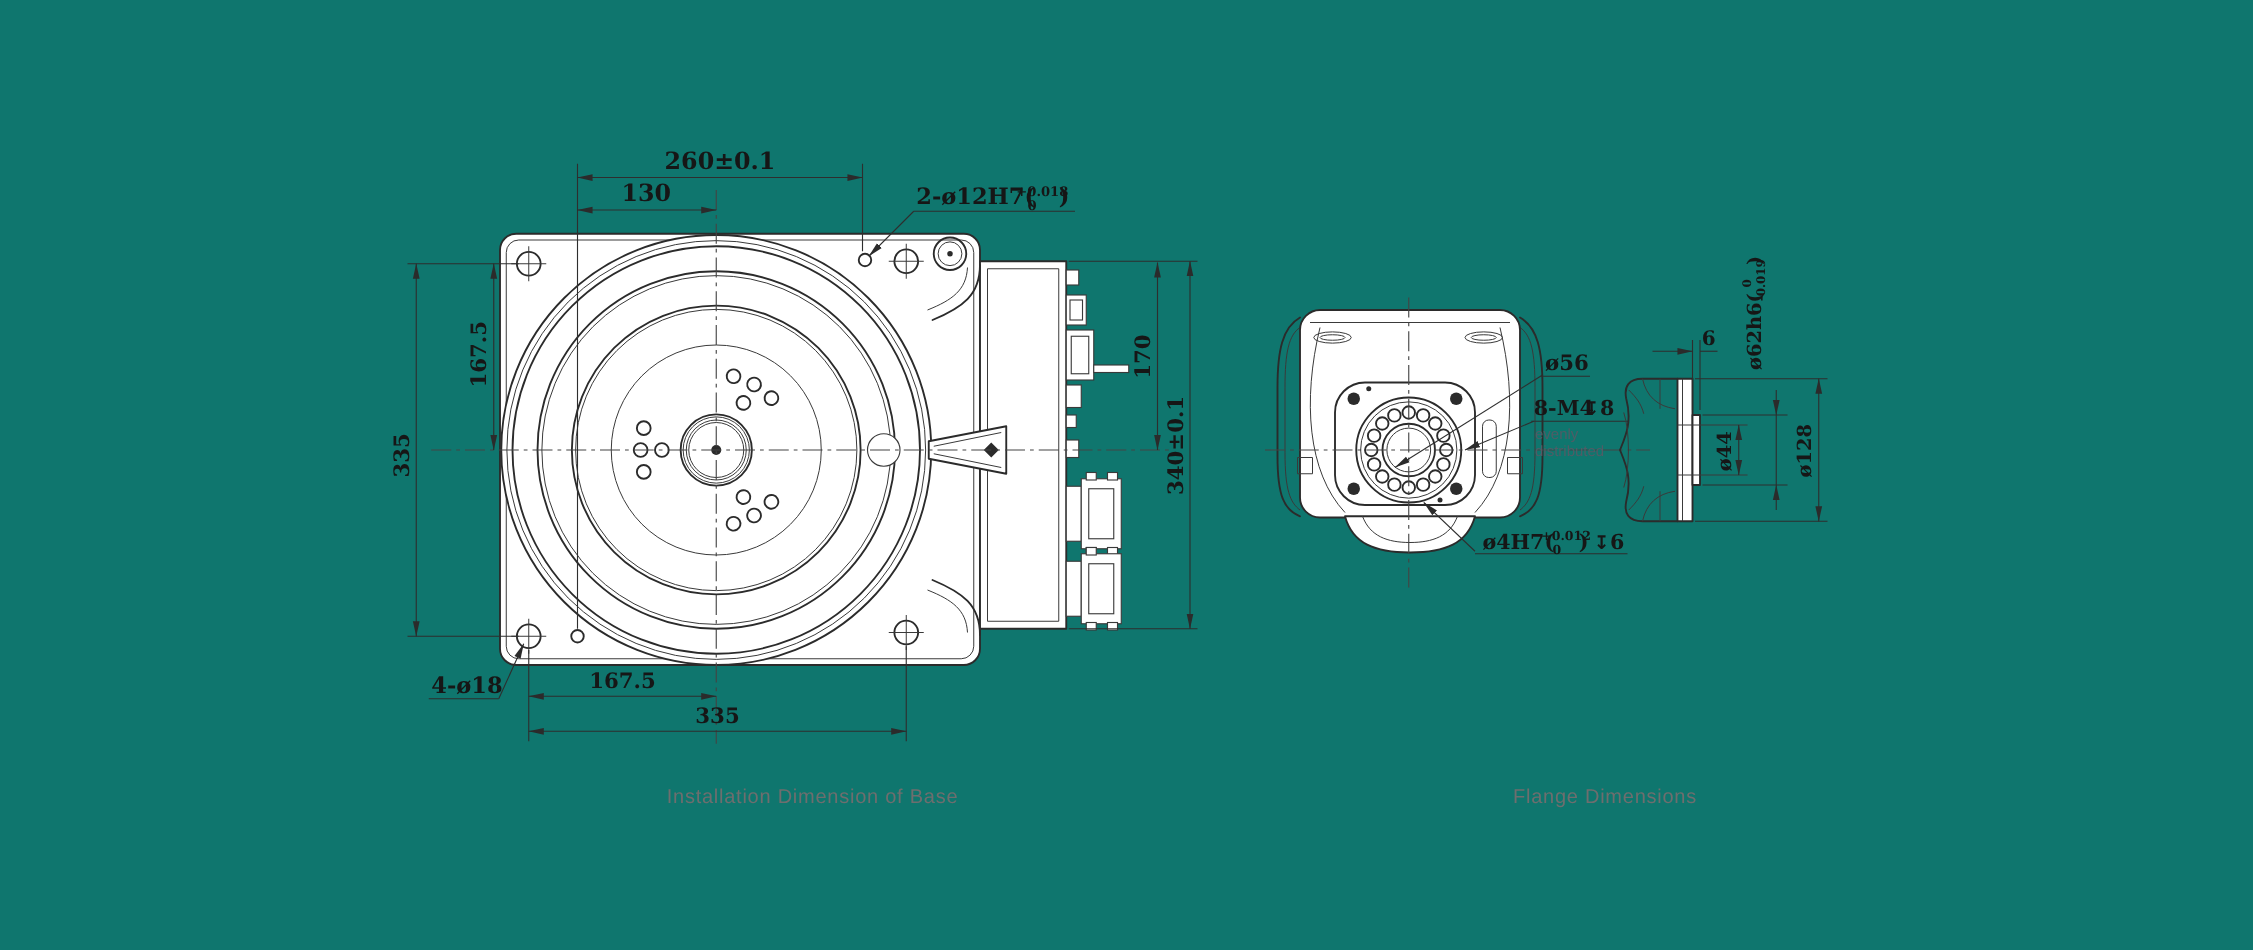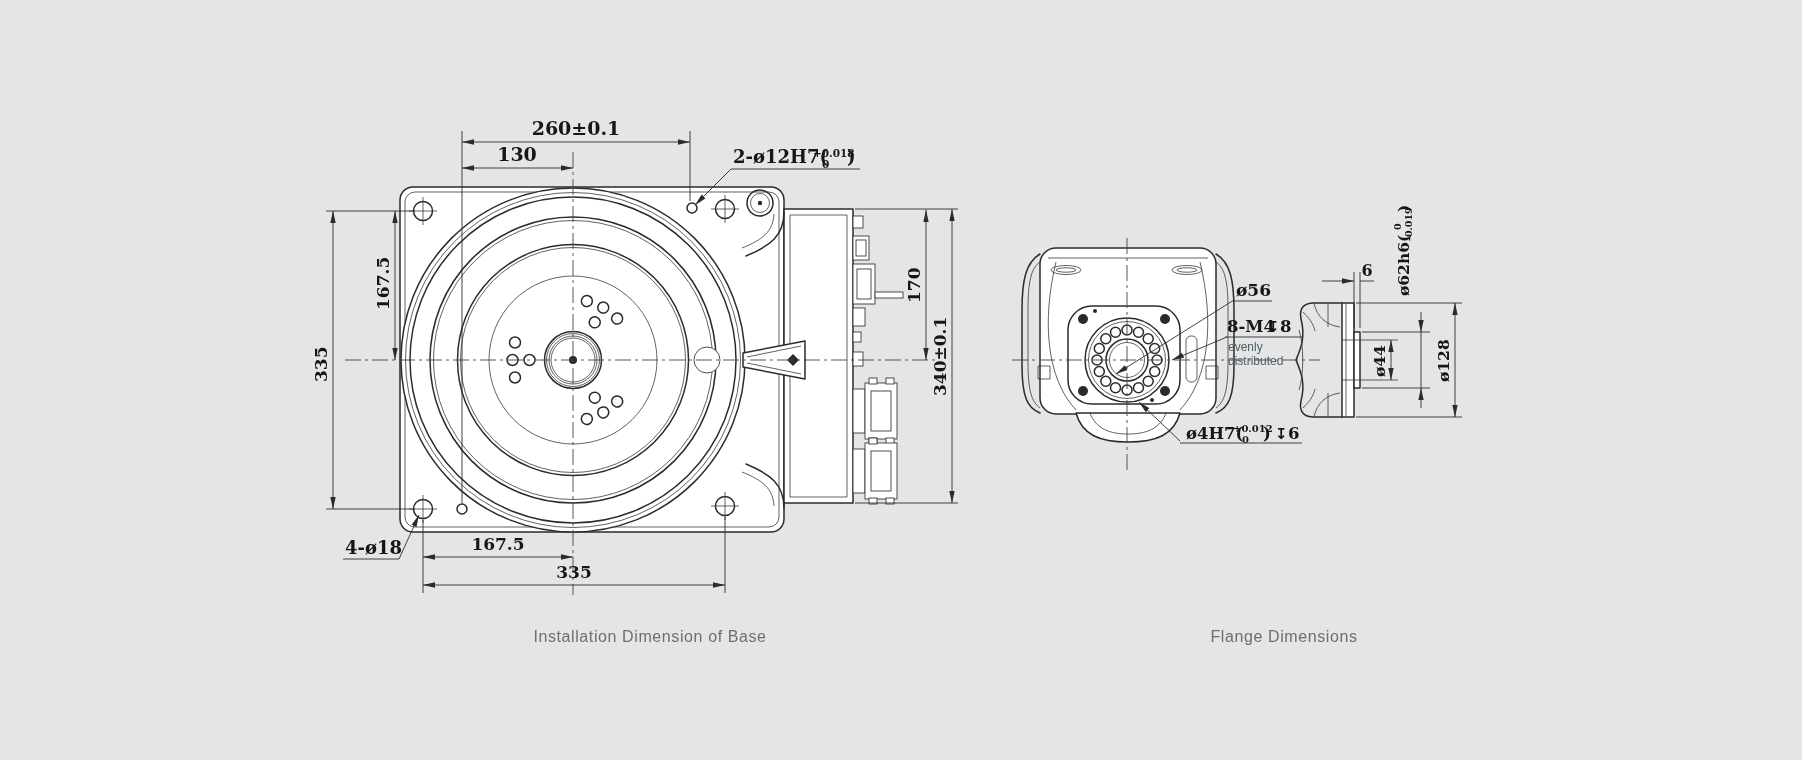--- a/index.html
+++ b/index.html
@@ -1,16 +1,16 @@
 <!DOCTYPE html>
 <html><head>
 <meta charset="utf-8">
 <style>
   html,body{margin:0;padding:0;background:#ffffff;}
-  .stage{position:relative;width:1802px;height:760px;background:#e5e5e5;overflow:hidden;}
+  .stage{position:relative;width:1802px;height:760px;background:#0f766e;overflow:hidden;}
   svg{display:block;}
   .ol   {stroke:#2b2b2b;stroke-width:1.5;fill:none;stroke-linejoin:round;stroke-linecap:round;}
   .olw  {stroke:#2b2b2b;stroke-width:1.5;fill:#ffffff;stroke-linejoin:round;}
   .thin {stroke:#3a3a3a;stroke-width:0.8;fill:none;stroke-linejoin:round;}
   .thinw{stroke:#3a3a3a;stroke-width:0.9;fill:#ffffff;}
   .dim  {stroke:#2e2e2e;stroke-width:0.9;fill:none;}
   .cl   {stroke:#444;stroke-width:0.9;fill:none;stroke-dasharray:16 4 3 4;}
   .fillb{fill:#2b2b2b;stroke:none;}
   .dt   {font-family:"DejaVu Serif","Liberation Serif",serif;font-weight:700;fill:#161616;}
   .sym  {font-family:"DejaVu Sans","Liberation Sans",sans-serif;font-weight:700;fill:#161616;}

